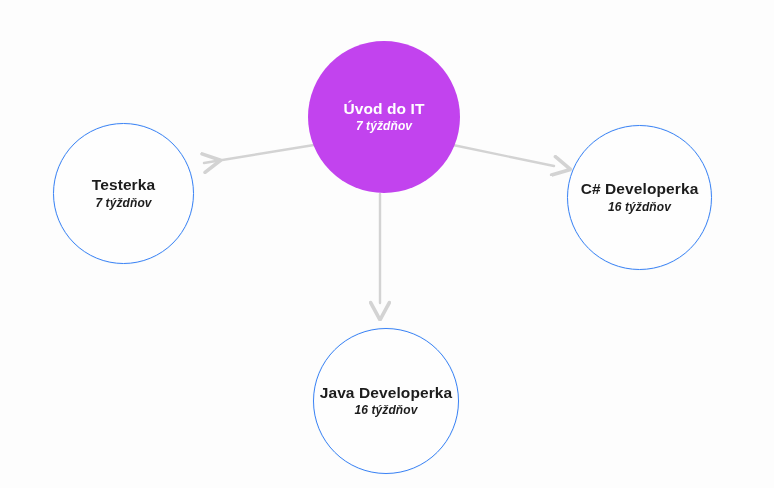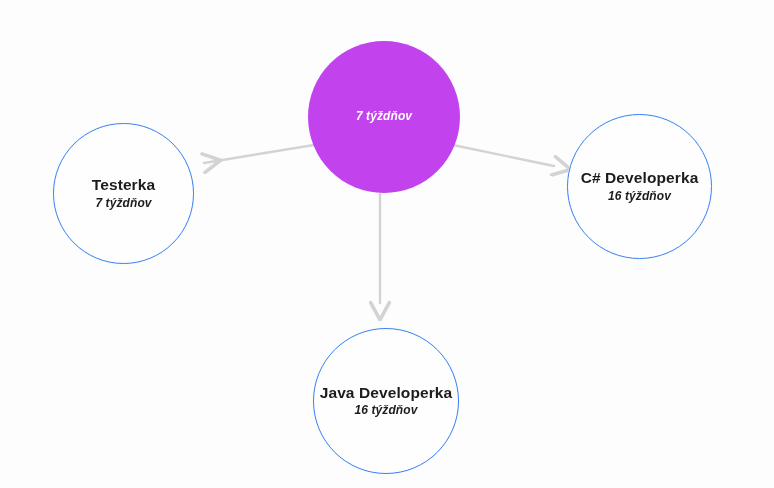--- a/index.html
+++ b/index.html
@@ -81,21 +81,21 @@
   
   #node-testerka {
     left: 53px;
     top: 123px;
     width: 141px;
     height: 141px;
   }
   
   #node-csharp {
     left: 567px;
-    top: 114px;
+    top: 125px;
     width: 145px;
     height: 145px;
   }
   
   #node-java {
     left: 313px;
     top: 328px;
     width: 146px;
     height: 146px;
   }
@@ -119,20 +119,21 @@
     </defs>
 
     <line x1="314" y1="145" x2="204" y2="163" stroke="#d3d3d3" stroke-width="2.4" stroke-linecap="round" marker-end="url(#arrow-left)"></line>
 
     <line x1="453" y1="145" x2="554" y2="166" stroke="#d3d3d3" stroke-width="2.4" stroke-linecap="round" marker-end="url(#arrow-right)"></line>
 
     <line x1="380" y1="194" x2="380" y2="303" stroke="#d3d3d3" stroke-width="2.4" stroke-linecap="round" marker-end="url(#arrow-down)"></line>
   </svg>
 
   <div id="node-hub" class="node node-hub">
+    <div class="node-label">Úvod do IT</div>
     <div class="node-duration">7 týždňov</div>
   </div>
 
   <div id="node-testerka" class="node node-outline">
     <div class="node-label">Testerka</div>
     <div class="node-duration">7 týždňov</div>
   </div>
 
   <div id="node-csharp" class="node node-outline">
     <div class="node-label">C# Developerka</div>

